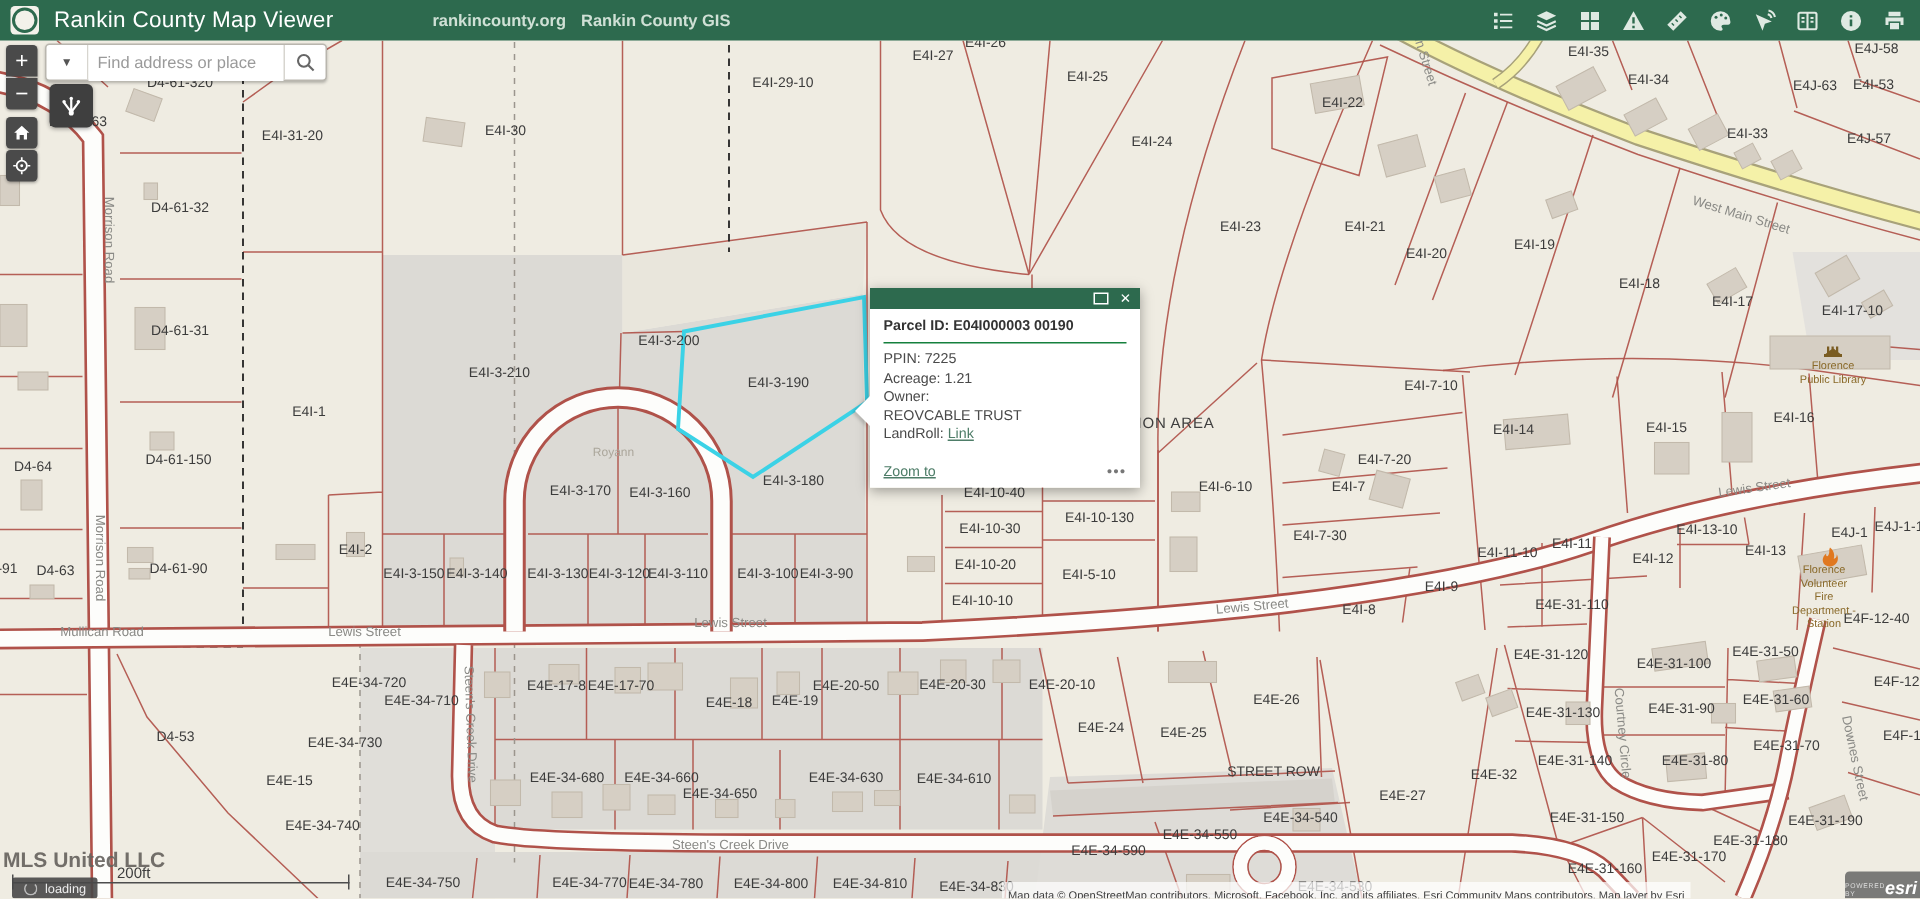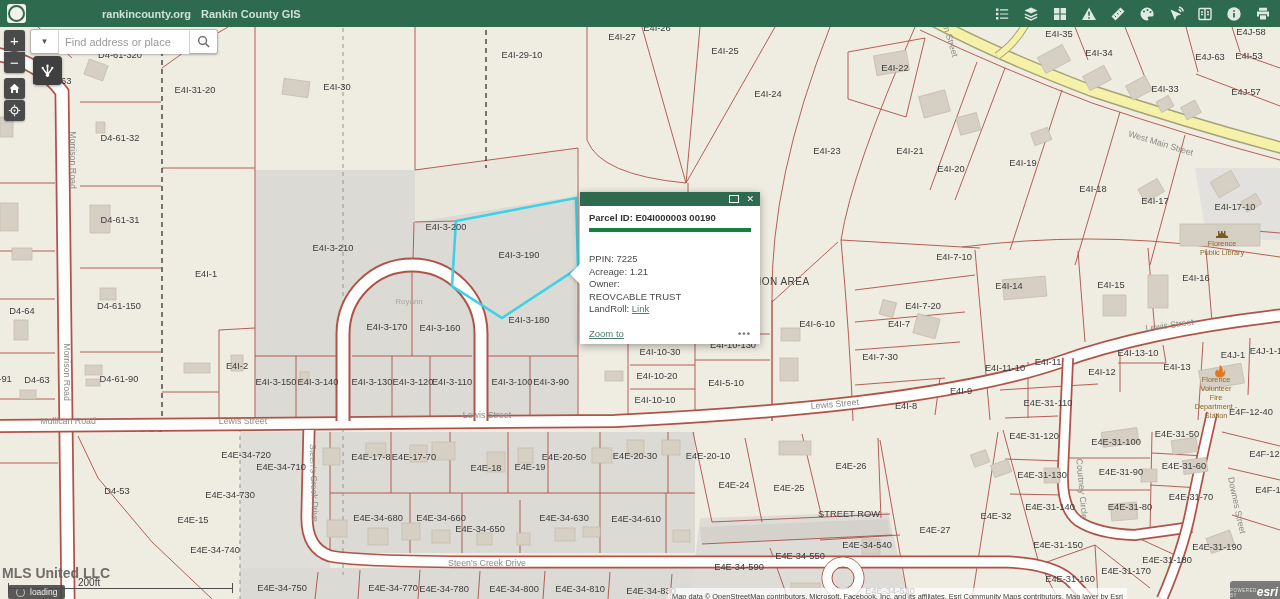--- a/index.html
+++ b/index.html
@@ -37,21 +37,21 @@
   
   .mbtn{position:absolute;left:4px;width:21px;height:21px;background:#4a4a4a;color:#fff;border-radius:3px;display:flex;align-items:center;justify-content:center;font-size:15px;cursor:pointer;z-index:30;box-shadow:0 1px 2px rgba(0,0,0,.3);}
   .mbtn svg{width:13px;height:13px;}
   .sketchbtn{position:absolute;left:33px;top:56px;width:29px;height:29px;background:#3f3f3f;border-radius:4px;display:flex;align-items:center;justify-content:center;cursor:pointer;z-index:29;box-shadow:0 1px 3px rgba(0,0,0,.35);}
   
   .popup{position:absolute;left:580px;top:192px;width:180px;z-index:35;box-shadow:0 2px 8px rgba(0,0,0,.35);font-size:9.5px;}
   .popup .bar{height:14px;background:#2d6a4e;display:flex;align-items:center;justify-content:flex-end;gap:7px;padding:0 6px;}
   .popup .bar .mx{width:8px;height:6px;border:1.3px solid #fff;display:block;cursor:pointer;}
   .popup .bar .cl{color:#fff;font-size:9px;line-height:9px;cursor:pointer;}
   .popup .body{background:#fff;padding:6px 9px 5px 9px;position:relative;}
-  .popup .ptitle{font-weight:bold;color:#333;padding-bottom:5px;border-bottom:4px solid #15803d;margin-bottom:21px;}
+  .popup .ptitle{font-weight:bold;color:#333;padding-bottom:5px;border-bottom:1px solid #15803d;margin-bottom:5px;}
   .popup .row{color:#4a4a4a;line-height:12.6px;}
   .popup a{color:#4e7d68;text-decoration:underline;cursor:pointer;}
   .popup .foot{display:flex;justify-content:space-between;align-items:center;margin-top:12px;}
   .popup .dots{color:#777;letter-spacing:1px;font-weight:bold;cursor:pointer;}
   .popup .tail{position:absolute;left:-10px;top:58px;width:0;height:0;border-top:10px solid transparent;border-bottom:10px solid transparent;border-right:10px solid #fff;filter:drop-shadow(-2px 1px 1px rgba(0,0,0,.15));}
   
   .watermark{position:absolute;left:2px;top:565px;font-size:14px;color:rgba(100,97,92,.9);z-index:25;font-weight:bold;}
   .scalebar{position:absolute;left:8px;top:588px;width:225px;z-index:24;}
   .scalebar .bar{position:absolute;left:0;top:0;width:225px;height:0;border-top:1.6px solid #4d4d4d;}
   .scalebar .t1,.scalebar .t2{position:absolute;top:-5px;width:0;height:10px;border-left:1.6px solid #4d4d4d;}
@@ -358,20 +358,21 @@
           <text x="1216" y="418" class="lbl-poi">Station</text>
           <text x="784" y="285" class="lbl-area">ION AREA</text>
         </g>
     </svg>
   </div>
 
   <div class="hdr">
     <div class="hdr-logo">
         <span></span>
       </div>
+    <div class="hdr-title">Rankin County Map Viewer</div>
     <div class="hdr-links">
       <a href="#">rankincounty.org</a>
       <a href="#">Rankin County GIS</a>
     </div>
     <div class="hdr-tools">
       <span class="ticon">
           <svg viewBox="0 0 16 16">
             <path class="fl" d="M2 2.5h2.4v2.4H2zM6 3.2h8.2v1.2H6zM2 6.8h2.4v2.4H2zM6 7.4h8.2v1.2H6zM2 11h2.4v2.4H2zM6 11.6h8.2v1.2H6z"></path>
           </svg>
         </span>

